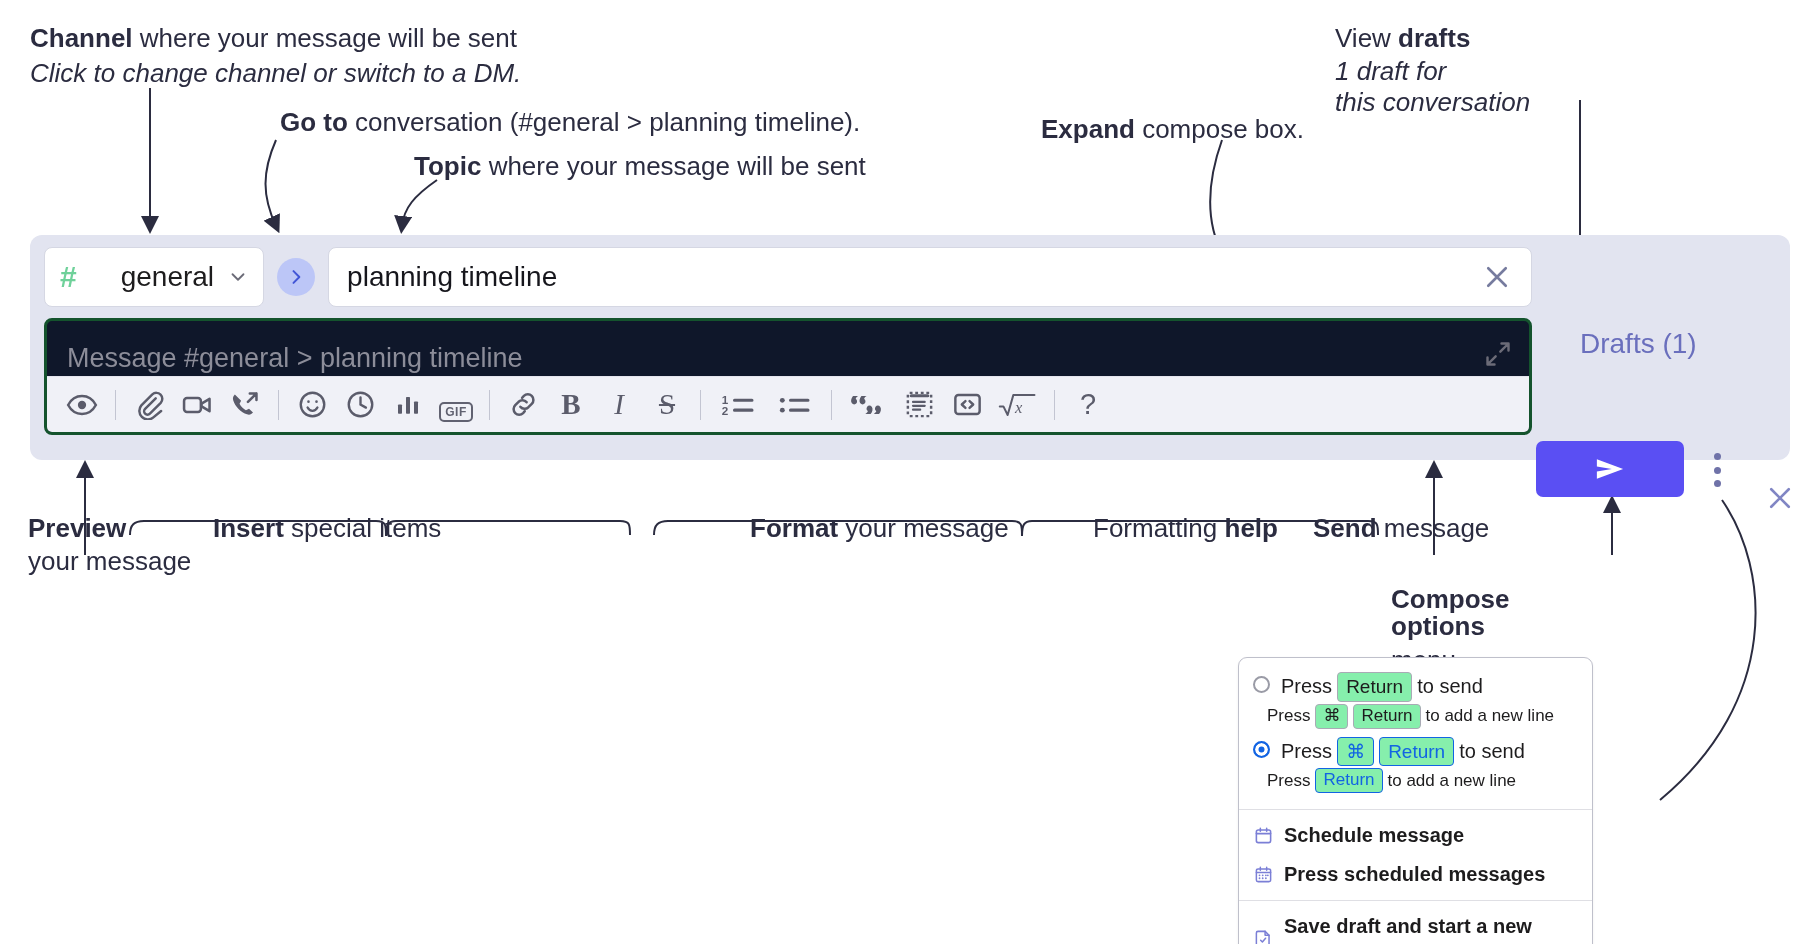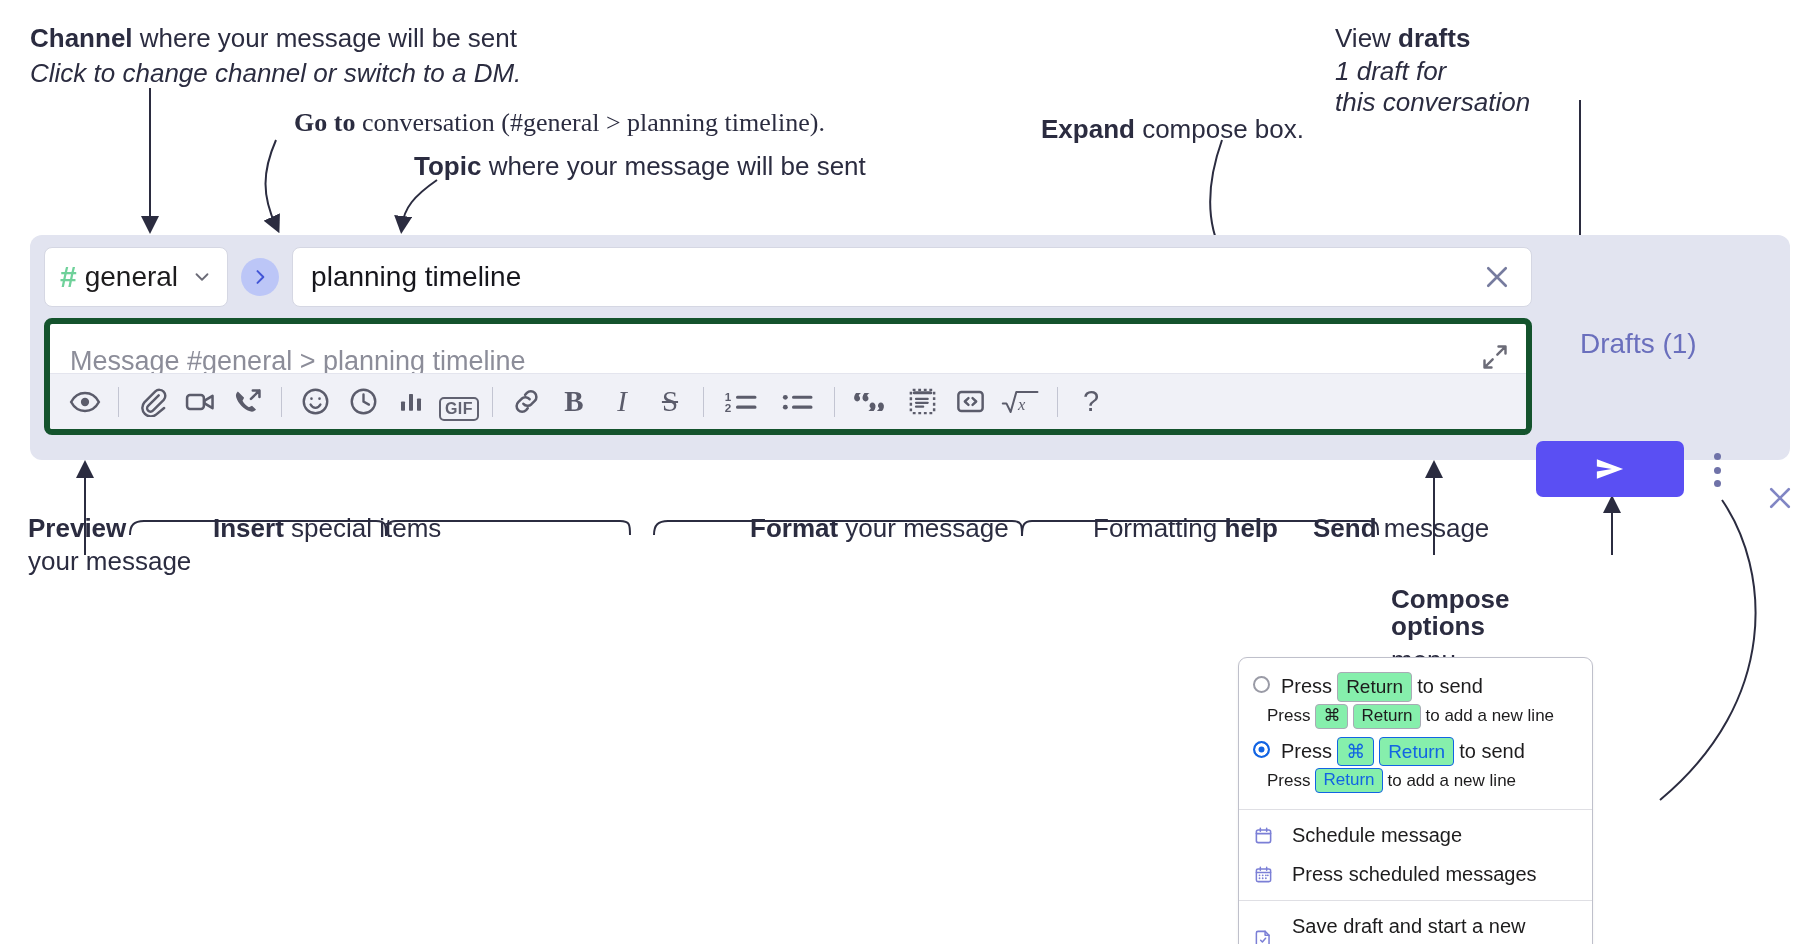--- a/index.html
+++ b/index.html
@@ -30,54 +30,54 @@
   .compose-inner { position:absolute; left:14px; top:12px; width:1488px; }
 
   .row-top { display:flex; align-items:center; height:60px; }
 
   .channel-pill {
     height:60px; min-width:172px; background:#ffffff; border:1px solid #d5d7e3;
     border-radius:8px; display:flex; align-items:center; gap:9px;
     padding:0 14px 0 15px;
   }
   .hash { color:#6fd19a; font-size:30px; font-weight:bold; line-height:1; letter-spacing:-1px; }
-  .channel-name { font-size:28px; color:#1d1c1d; }
+  .channel-name { font-size:28px; color:#1d1c1d;margin-left:36px; }
   .chev { margin-left:4px; display:flex; align-items:center; }
 
   .goto-btn {
     width:38px; height:38px; border-radius:50%; background:#bcc6f7;
     display:flex; align-items:center; justify-content:center;
     margin:0 13px;
   }
 
   .topic-field {
     flex:1; height:60px; background:#ffffff; border:1px solid #d5d7e3; border-radius:8px;
     display:flex; align-items:center; padding:0 14px 0 18px;
   }
   .topic-value { flex:1; font-size:28px; color:#16161c; }
   .topic-clear { width:40px; height:40px; display:flex; align-items:center; justify-content:center; }
 
   .message-card {
-    margin-top:11px; background:#ffffff; border:6px solid #14532d; border-radius:8px;
+    margin-top:11px; background:#0f172a; border:3px solid #14532d; border-radius:8px;
     height:117px; position:relative; overflow:hidden;
   }
   .placeholder { position:absolute; left:20px; top:22px; font-size:27px; color:#8c8d99; }
   .expand-btn { position:absolute; right:14px; top:16px; width:34px; height:34px;
                 display:flex; align-items:center; justify-content:center; }
 
   .toolbar {
     position:absolute; left:0; right:0; bottom:0; height:56px; background:#f0f1f7;
     border-top:1px solid #e4e5ee;
     display:flex; align-items:center; padding-left:11px; gap:0;
   }
   .tb { width:48px; height:44px; display:flex; align-items:center; justify-content:center; }
   .tb svg { display:block; }
   .tb-sep { width:1px; height:30px; background:#c3c5d2; margin:0 9px; }
   .gif-box { border:2.4px solid #616271; border-radius:5px; padding:1px 4px;
-             font-size:16px; font-weight:bold; color:#616271; letter-spacing:0.5px;
+             font-size:12px; font-weight:bold; color:#616271; letter-spacing:0.5px;
              font-family:"Liberation Sans", sans-serif;margin-top:15px; }
   .qmark { font-size:29px; color:#5b5c6b; line-height:1; }
 
   
   .drafts-link {
     position:absolute; left:1536px; top:330px; font-size:28px; color:#6a6fbd;
   }
   .send-btn {
     position:absolute; left:1536px; top:443px; width:148px; height:56px;
     background:#5a4ff3; border-radius:7px; display:flex; align-items:center; justify-content:center;
@@ -101,21 +101,21 @@
            margin-top:4px; margin-right:11px; flex:0 0 auto; background:#fff; }
   .radio.on { border-color:#1264e3; background:#1264e3; box-shadow:inset 0 0 0 3.5px #fff; }
   .opt-main { font-size:20px; line-height:1.45; display:flex; align-items:center; flex-wrap:wrap; gap:5px; }
   .opt-sub  { font-size:17px; line-height:1.4; display:flex; align-items:center; flex-wrap:wrap; gap:5px;
               margin-left:28px; padding-bottom:6px; color:#1d1c1d; }
   .key { border:1px solid #a9aab5; border-radius:4px; padding:0px 7px; font-size:17px;
          background:#86efac; display:inline-block; line-height:1.35; }
   .opt-main .key { font-size:19px; padding:1px 8px; }
   .key.blue { border-color:#1264e3; color:#1264e3; }
   .menu-div { height:1px; background:#dfdfe4; }
-  .m-item { display:flex; align-items:center; gap:19px; padding:8px 14px; font-size:20px; }
+  .m-item { display:flex; align-items:center; gap:11px; padding:8px 14px; font-size:20px;font-weight:bold; }
   .m-ico { width:20px; height:20px; flex:0 0 auto; display:flex; align-items:center; justify-content:center; }
 </style>
 </head>
 <body>
 
 <div class="stage">
 
   <svg class="overlay" width="1814" height="944" viewBox="0 0 1814 944">
     <defs>
       <marker id="ah" markerWidth="9" markerHeight="9" refX="5" refY="4.5" orient="auto">
@@ -148,21 +148,21 @@
     </g>
   </svg>
 
   <div class="anno" style="left:30px; top:22px;">
     <b>Channel</b><span> where your message will be sent</span>
   </div>
   <div class="anno" style="left:30px; top:57px;">
     <i>Click to change channel or switch to a DM.</i>
   </div>
 
-  <div class="anno" style="left:294px; top:106px;font-family:Liberation Serif, serif;">
+  <div class="anno" style="left:280px; top:106px;">
     <b>Go to</b><span> conversation (#general &gt; planning timeline).</span>
   </div>
 
   <div class="anno" style="left:414px; top:150px;">
     <b>Topic</b><span> where your message will be sent</span>
   </div>
 
   <div class="anno" style="left:1041px; top:106px;margin-top:7px;">
     <b>Expand</b><span> compose box.</span>
   </div>

